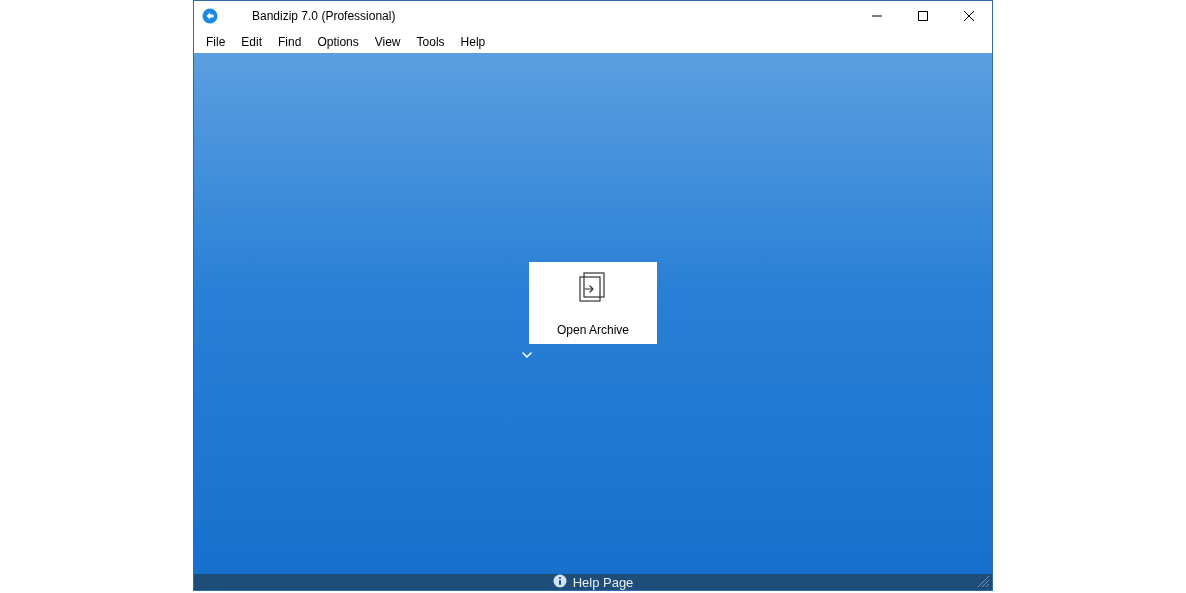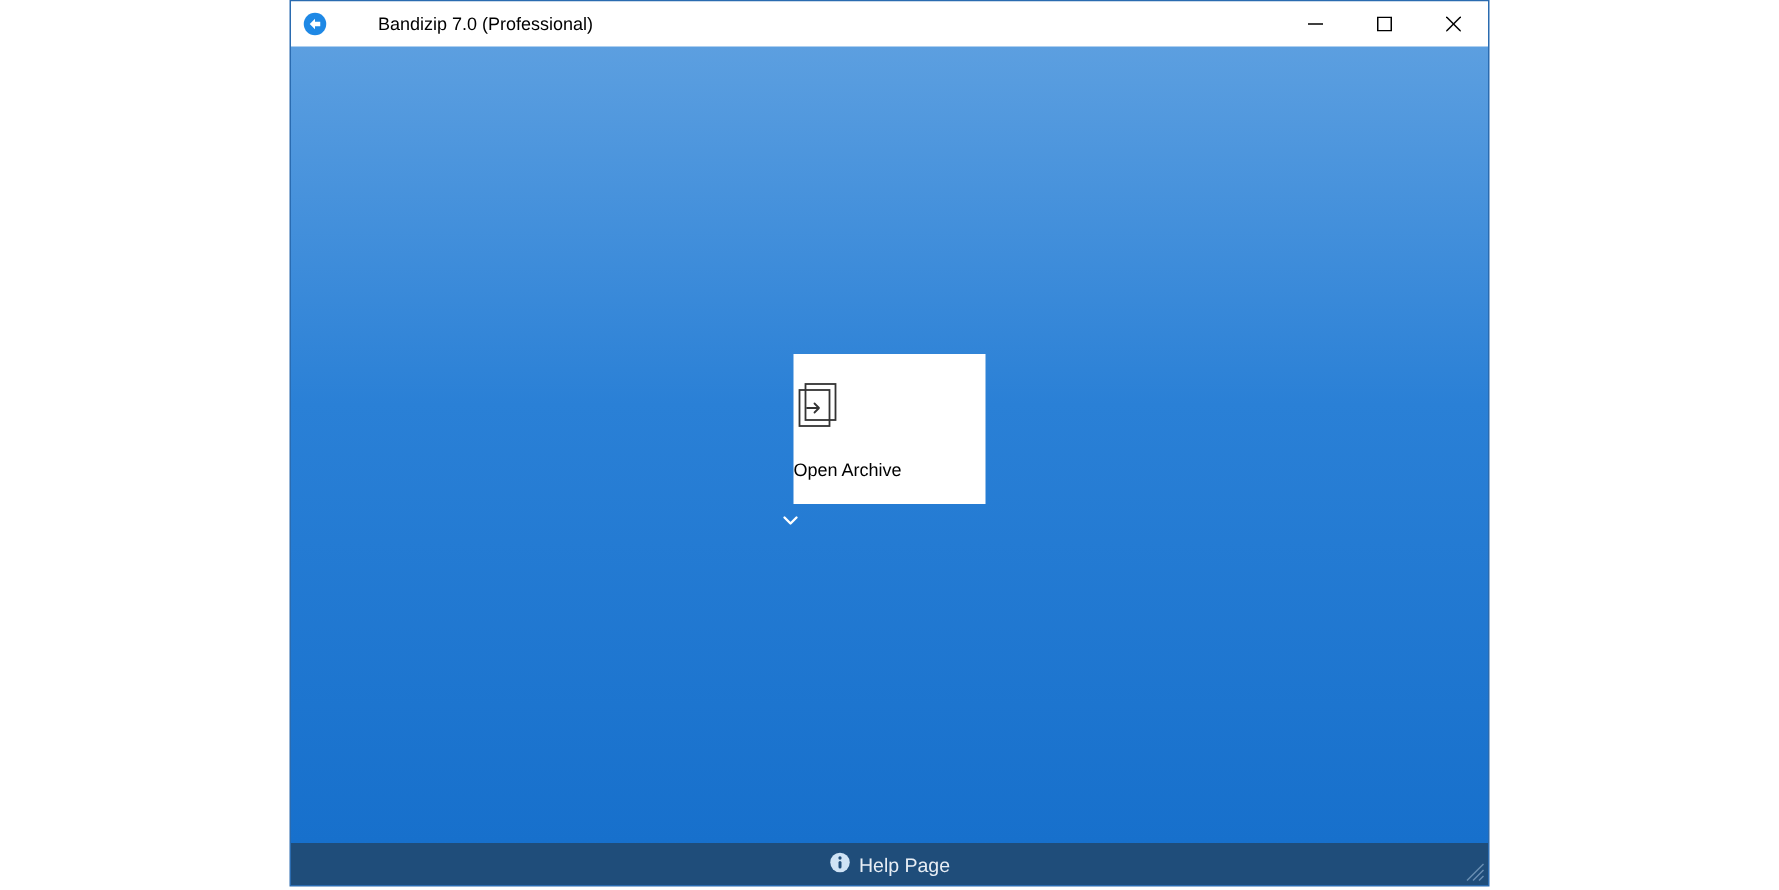--- a/index.html
+++ b/index.html
@@ -70,39 +70,40 @@
       align-items: center;
       justify-content: center;
       position: relative;
     }
     .tiles {
       display: flex;
       gap: 2px;
     }
     .tile {
       width: 128px;
-      height: 100px;
+      height: 82px;
       background: #fff;
       display: flex;
       flex-direction: column;
+      align-items: center;
       justify-content: center;
       cursor: default;
     }
     .tile svg { width: 34px; height: 34px; margin-bottom: 16px; }
     .tile-label { font-size: 12px; color: #000; }
     .chevron-below {
       margin-top: 4px;
       width: 258px;
       display: flex;
       justify-content: flex-start;
       padding-left: 56px;
     }
     .chevron-below svg { width: 14px; height: 14px; }
     .statusbar {
-      height: 28px;
+      height: 16px;
       background: #1f4d7a;
       display: flex;
       align-items: center;
       justify-content: center;
       color: #e8eef5;
       font-size: 13px;
       gap: 6px;
       position: relative;
     }
     .statusbar svg { width: 14px; height: 14px; }
@@ -142,20 +143,29 @@
       </div>
       <div class="win-btn">
         <svg viewBox="0 0 10 10">
             <line x1="0" y1="0" x2="10" y2="10" stroke="#000" stroke-width="1"></line>
             <line x1="10" y1="0" x2="0" y2="10" stroke="#000" stroke-width="1"></line>
           </svg>
       </div>
     </div>
   </div>
 
+  <div class="menubar">
+    <div class="menu-item">File</div>
+    <div class="menu-item">Edit</div>
+    <div class="menu-item">Find</div>
+    <div class="menu-item">Options</div>
+    <div class="menu-item">View</div>
+    <div class="menu-item">Tools</div>
+    <div class="menu-item">Help</div>
+  </div>
 
   <div class="content">
     <div class="tiles">
       <div class="tile">
         <span>
           <svg viewBox="0 0 34 34">
             <rect x="8" y="3" width="20" height="24" class="stroke-thin"></rect>
             <rect x="4" y="7" width="20" height="24" class="stroke-thin" fill="#fff"></rect>
             <path d="M9 19 L17 19 M14 16 L17 19 L14 22" class="stroke-thin" stroke-linecap="round" stroke-linejoin="round"></path>
           </svg>

